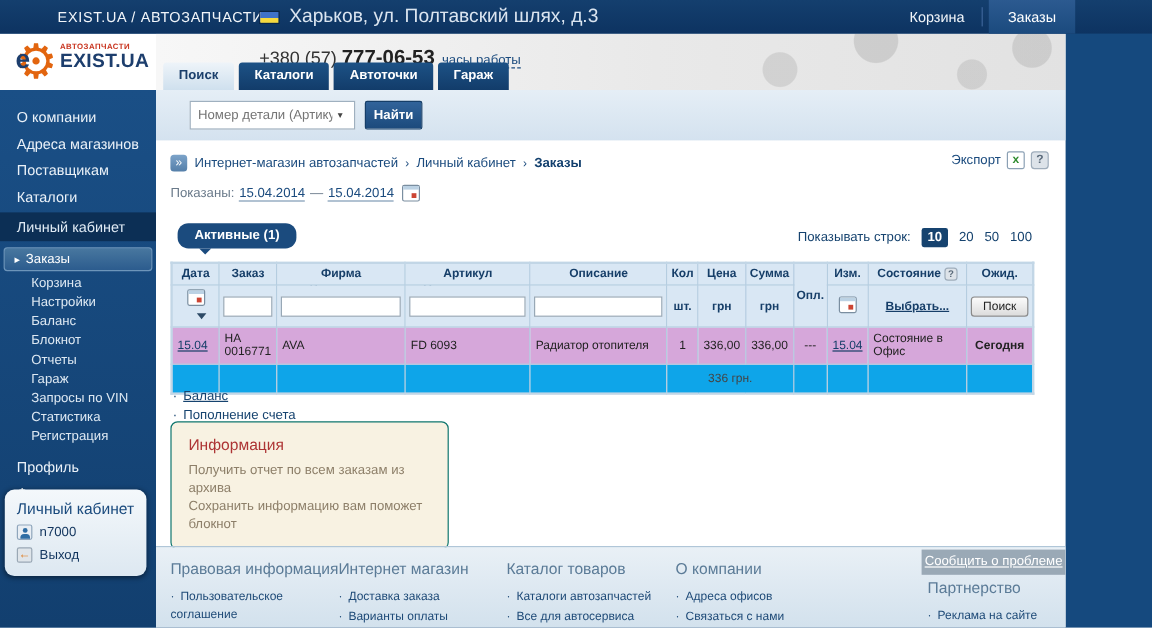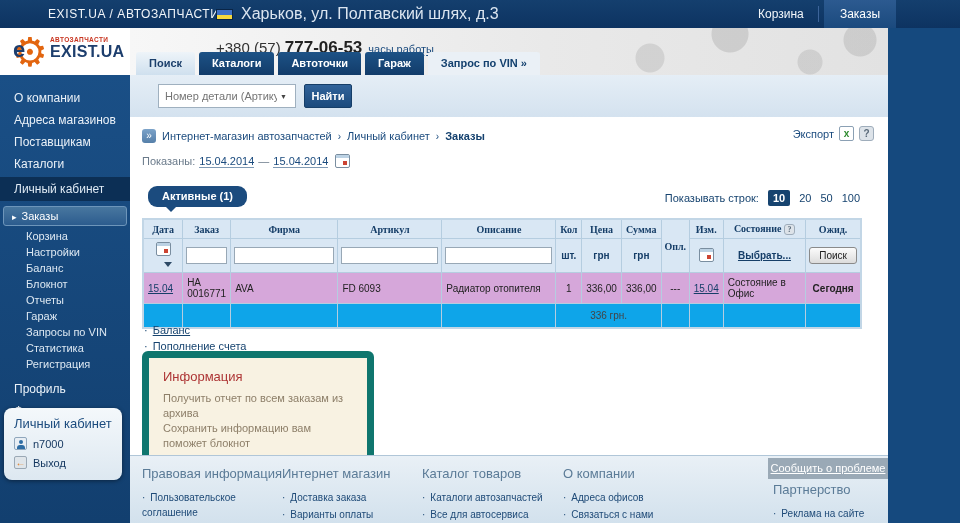--- a/index.html
+++ b/index.html
@@ -122,21 +122,21 @@
   .otab-invoices { left:222px; }
 
   .rows-sel { position:absolute; right:28px; top:162px; display:flex; align-items:center; gap:9px; font-size:11px; color:#16436f; }
   .rows-current { background:#16436f; color:#fff; font-weight:bold; padding:2px 5px; border-radius:2px; cursor:pointer; }
   .rows-opt { color:#16436f; cursor:pointer; }
 
   
   .orders-table { position:absolute; left:12px; top:190px; width:720px; border-collapse:collapse;
     border:2px solid #c2d6e6; }
   .orders-table td, .orders-table th { border:1px solid #b5cde0; font-size:10px; vertical-align:middle; }
-  .orders-table thead th { background:#d9e7f4; color:#163e68; padding:3px 2px; text-align:center; font-weight:bold;font-family:Liberation Serif, serif; }
+  .orders-table thead th { background:#d9e7f4; color:#163e68; padding:3px 2px; text-align:center; font-weight:bold; }
   .orders-table .flt td { background:#d9e7f4; padding:3px 3px; text-align:center; height:26px; }
   .flt input { width:100%; height:17px; border:1px solid #98a8b6; background:#fff; font-size:10px; padding:0 3px; }
   .choose-link { color:#163e68; font-weight:bold; text-decoration:underline; font-size:10px; cursor:pointer; }
   .flt-search-btn { background:linear-gradient(#fbfbfb,#dcdcdc); border:1px solid #8a8a8a; border-radius:3px;
     font-size:10px; color:#222; padding:2px 9px; cursor:pointer; font-family:"Liberation Sans",sans-serif; }
   .sort-mark { display:inline-block; width:0; height:0; border-left:4px solid transparent; border-right:4px solid transparent;
     border-top:5px solid #2d4a66; margin-left:10px; vertical-align:middle; }
 
   .data-row td { background:#d6a7da; color:#222; padding:4px 4px; height:22px; }
   .data-row .cnum { text-align:center; }
@@ -146,21 +146,21 @@
   .total-row td { background:#0ea5e9; color:#444; height:24px; padding:3px;margin-top:48px; }
   .total-cell { text-align:center; font-size:10.5px; }
 
   
   .quick-links { position:absolute; left:14px; top:296px; font-size:11px; }
   .ql { margin-bottom:4px; color:#16436f; cursor:pointer; }
   .ql::before { content:"\00B7"; margin-right:5px; color:#16436f; }
   .ql-u { text-decoration:underline; }
 
   .info-box { position:absolute; left:12px; top:323px; width:232px;
-    background:#f8f2e2; border:7px solid #0f766e; border-radius:6px; padding:11px 14px 12px; }
+    background:#f8f2e2; border:1px solid #0f766e; border-radius:6px; padding:11px 14px 12px; }
   .info-title { font-size:13px; color:#ad3434; margin-bottom:7px; }
   .info-line { font-size:11px; color:#8d7f69; line-height:15px; }
 
   
   .footer { position:absolute; left:0; top:427px; width:758px; height:96px;
     background:linear-gradient(#e9f0f6,#c9dbe9); border-top:1px solid #b0c6d8; }
   .f-col { position:absolute; width:140px; }
   .f-col-1 { left:12px;  top:10px; }
   .f-col-2 { left:152px; top:10px; }
   .f-col-3 { left:292px; top:10px; }
@@ -239,21 +239,20 @@
     <div class="phone-block">
       <span>+380 (57) </span><span class="phone-num">777-06-53</span><span class="hours-link">часы работы</span>
     </div>
   </div>
 
   <div class="nav-tabs">
     <div class="ntab ntab-active">Поиск</div>
     <div class="ntab ntab-dark">Каталоги</div>
     <div class="ntab ntab-dark">Автоточки</div>
     <div class="ntab ntab-dark">Гараж</div>
-    <div class="ntab ntab-light">Запрос по VIN »</div>
   </div>
 
   <div class="search-strip">
     <input class="search-combo" placeholder="Номер детали (Артикул)" style="">
     <span class="combo-arrow">▼</span>
     <button class="search-btn">Найти</button>
   </div>
 
   <div class="crumb-row">
     <span class="crumb-icon"></span>

